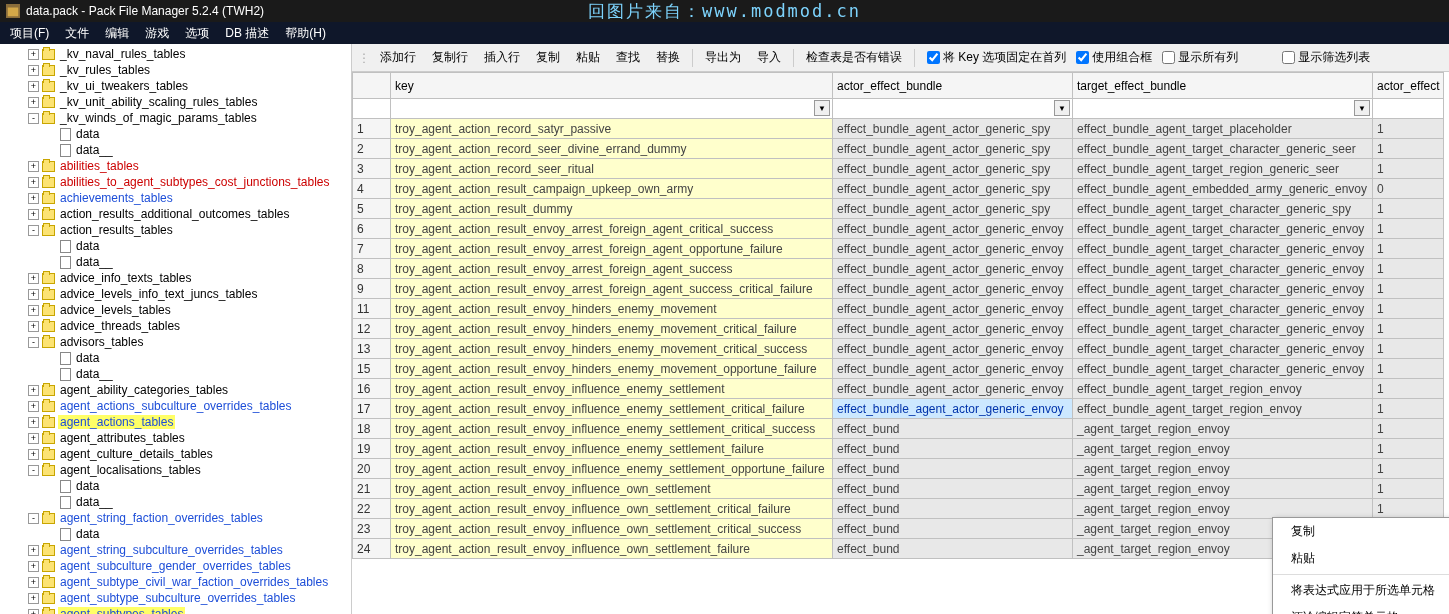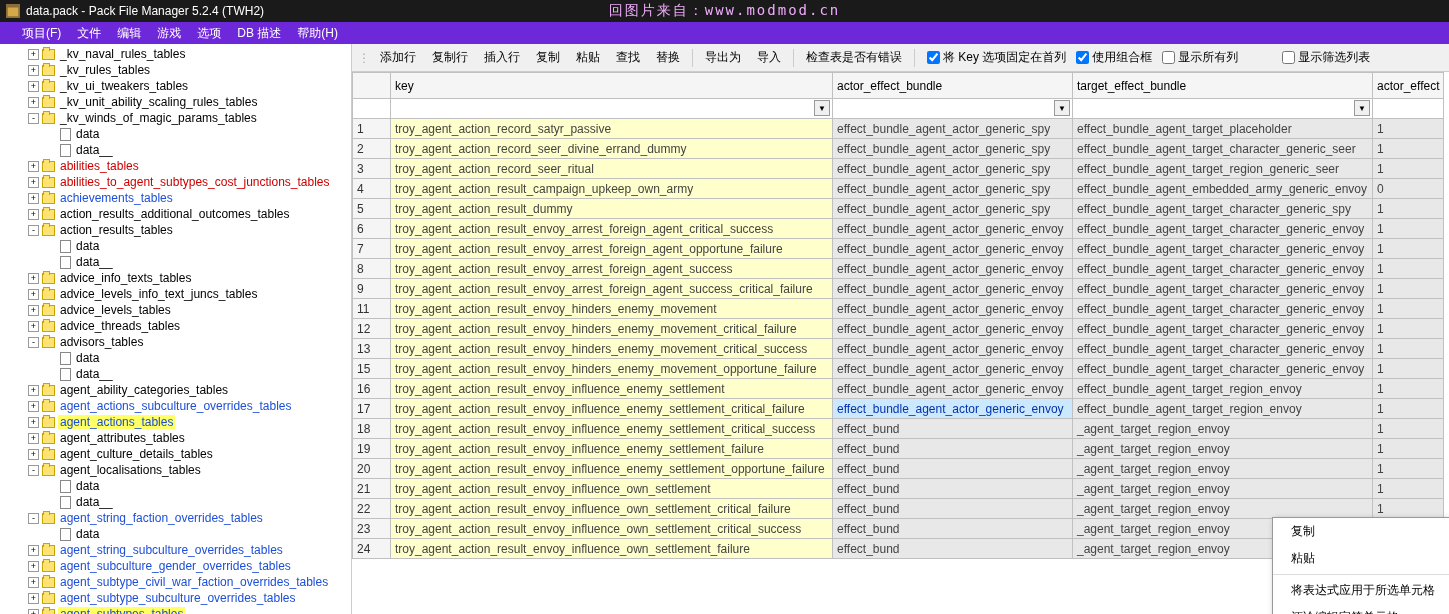--- a/index.html
+++ b/index.html
@@ -1,20 +1,20 @@
 <!DOCTYPE html>
 <html><head>
 <meta charset="utf-8">
 <style>
 *{margin:0;padding:0;box-sizing:border-box;font-family:"Microsoft YaHei",Arial,sans-serif;font-size:12px}
 body{background:#fff;overflow:hidden;width:1449px;height:614px}
 .titlebar{background:#1a1a1a;color:#fff;height:22px;display:flex;align-items:center;padding:0 6px;position:relative}
 .titlebar .icon{width:14px;height:14px;margin-right:6px}
-.watermark{position:absolute;left:50%;transform:translateX(-50%);color:#f0abfc;font-family:monospace;letter-spacing:2px;font-size:14px}
-.menubar{background:#6d28d9;height:22px;display:flex;align-items:center;padding:0 14px}
+.watermark{position:absolute;left:50%;transform:translateX(-50%);color:#7dd3fc;font-family:monospace;letter-spacing:2px;font-size:17px}
+.menubar{background:#0f172a;height:22px;display:flex;align-items:center;padding:0 2px}
 .menubar span{color:#fff;padding:2px 8px;cursor:pointer}
 .main{display:flex;height:calc(100% - 44px)}
 .sidebar{width:352px;background:#fff;border-right:1px solid #ccc;overflow-y:auto;position:relative}
 .tree{padding:2px 0}
 .tree-item{display:flex;align-items:center;height:16px;cursor:pointer;white-space:nowrap}
 .toggle{width:11px;height:11px;border:1px solid #999;display:inline-flex;align-items:center;justify-content:center;margin-right:3px;font-size:9px;line-height:1;background:#fff;color:#000}
 .spacer{width:14px;display:inline-block}
 .folder-icon{width:13px;height:11px;background:#fce373;border:1px solid #c8a500;margin-right:3px;position:relative}
 .folder-icon::before{content:"";position:absolute;top:-3px;left:0;width:5px;height:3px;background:#fce373;border:1px solid #c8a500;border-bottom:none}
 .doc-icon{width:11px;height:13px;background:#fff;border:1px solid #888;margin-right:3px;position:relative}

